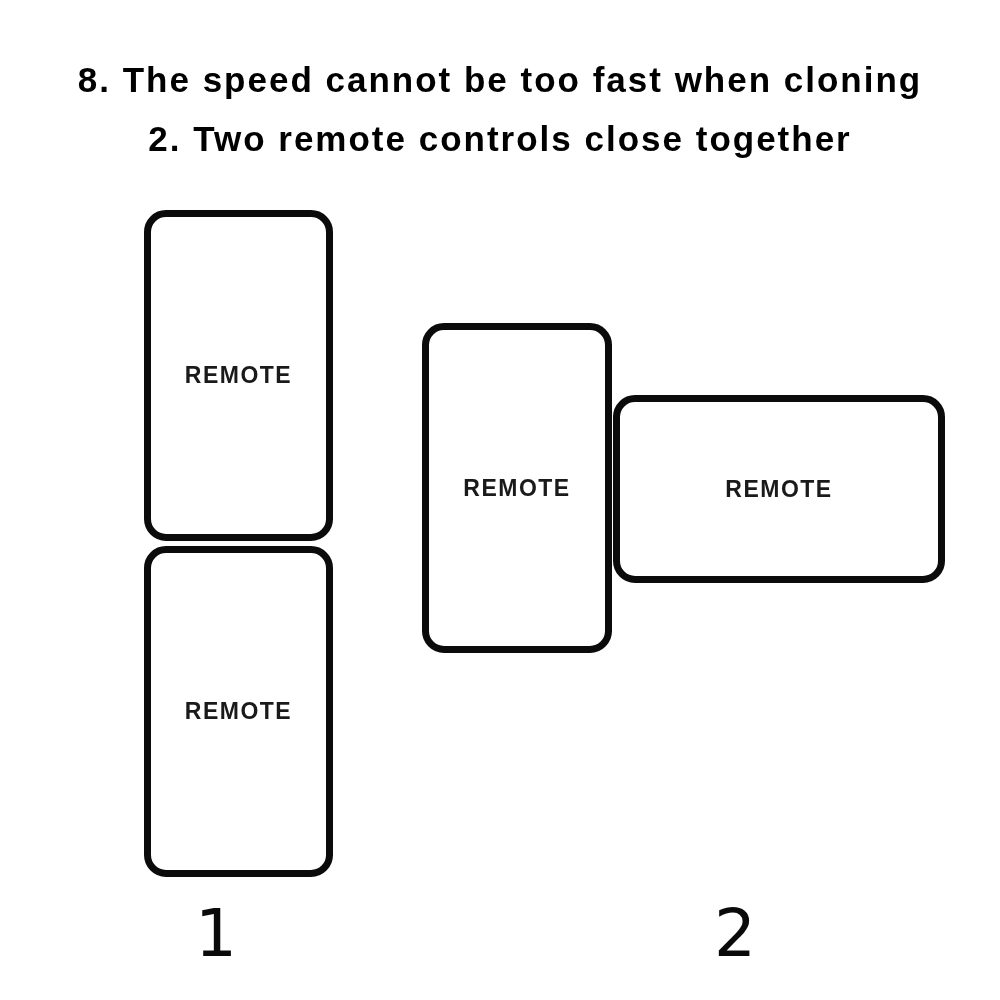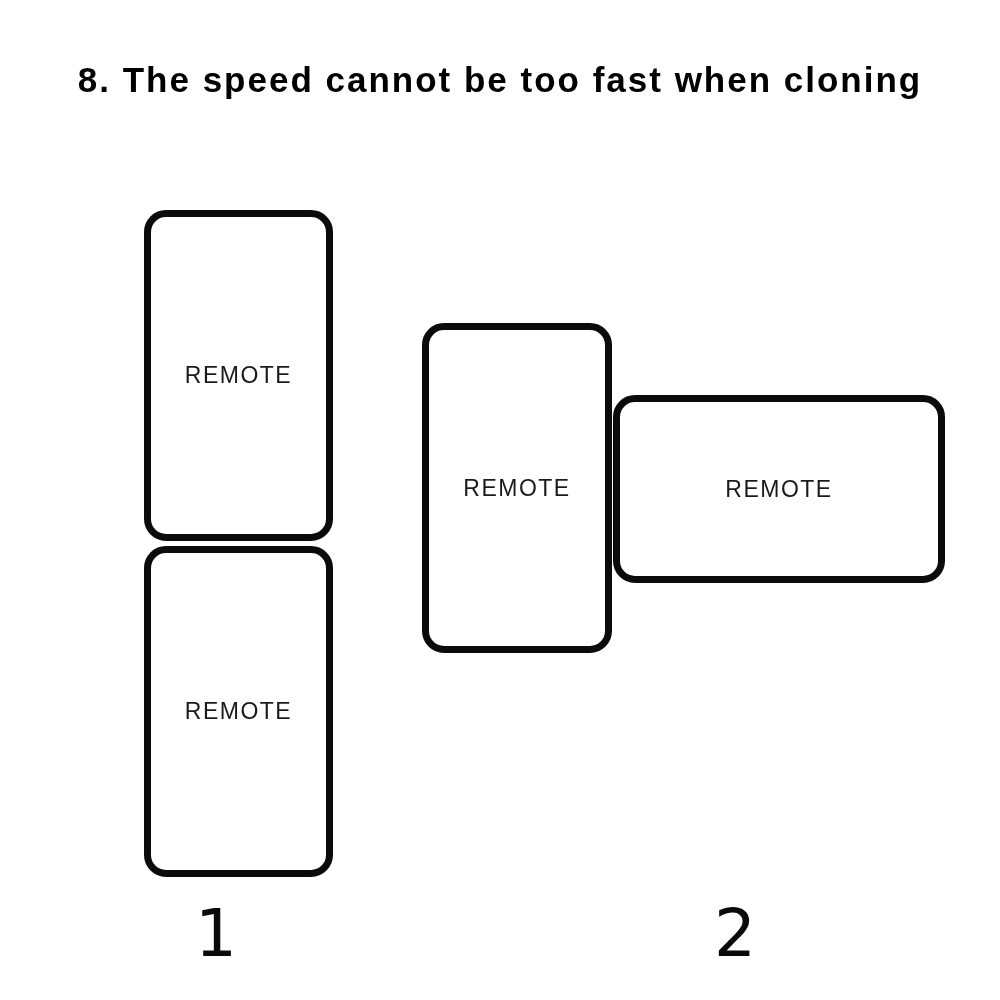--- a/index.html
+++ b/index.html
@@ -35,21 +35,21 @@
     box-sizing: border-box;
     border: 7px solid #0b0b0b;
     border-radius: 22px;
     background: #ffffff;
     display: flex;
     align-items: center;
     justify-content: center;
   }
   .remote-label {
     font-size: 23px;
-    font-weight: normal;
+    font-weight: bold;
     letter-spacing: 1.5px;
     color: #1a1a1a;
     white-space: nowrap;
   }
   .remote-fig1-top    { left: 144px; top: 210px; width: 189px; height: 331px; }
   .remote-fig1-bottom { left: 144px; top: 546px; width: 189px; height: 331px; }
   .remote-fig2-vert   { left: 422px; top: 323px; width: 190px; height: 330px; }
   .remote-fig2-horiz  { left: 613px; top: 395px; width: 332px; height: 188px; }
   .figure-number {
     position: absolute;
@@ -63,20 +63,21 @@
   .figure-number-1 { left: 216px; }
   .figure-number-2 { left: 735px; }
 </style>
 </head>
 <body>
 
 <div class="canvas">
 
   <div class="title-block">
     <div class="title-line">8. The speed cannot be too fast when cloning</div>
+    <div class="title-line">2. Two remote controls close together</div>
   </div>
 
   <div class="remote remote-fig1-top">
     <span class="remote-label">REMOTE</span>
   </div>
 
   <div class="remote remote-fig1-bottom">
     <span class="remote-label">REMOTE</span>
   </div>
 

